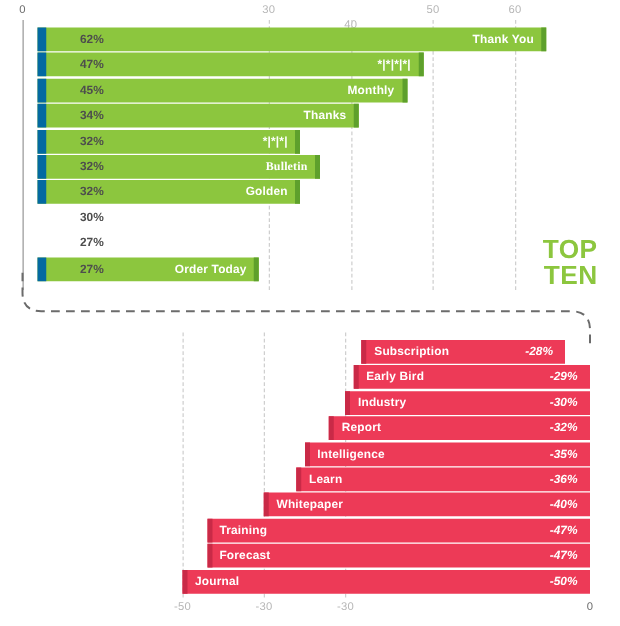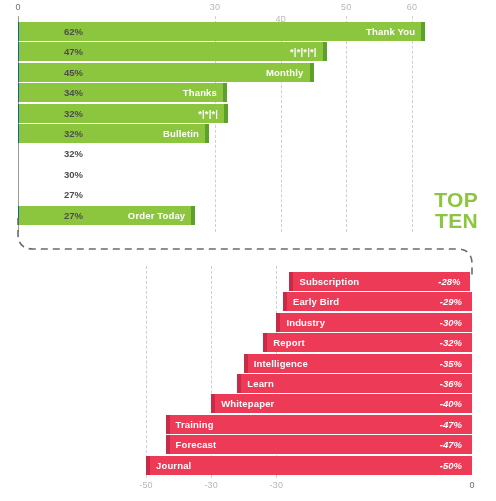--- a/index.html
+++ b/index.html
@@ -73,23 +73,24 @@
   .bar {
     position: absolute;
     top: 0;
     height: 19px;
     box-sizing: border-box;
     display: flex;
     align-items: center;
   }
   .bar-green {
     background: #8CC63E;
-    border-left: 1px solid #0369a1;
+    border-left: 7px solid #0369a1;
     border-right: 4px solid #5EA02C;
     justify-content: flex-end;
+    margin-left: 12px;
   }
   .bar-red {
     background: #ED3A57;
     border-left: 4px solid #C92A47;
     justify-content: flex-start;
   }
   .bar-label {
     font-size: 9.5px;
     font-weight: bold;
     color: #ffffff;
@@ -178,38 +179,41 @@
         </div>
         <span class="value-label value-green">47%</span>
       </div>
       <div class="bar-row" style="top: 40.8px;">
         <div class="bar bar-green" style="left: 18px; width: 295.5px; align-items: center;">
           <span class="bar-label">Monthly</span>
         </div>
         <span class="value-label value-green">45%</span>
       </div>
       <div class="bar-row" style="top: 61.2px;">
-        <div class="bar bar-green" style="left: 18px; width: 209px; align-items: center;">
+        <div class="bar bar-green" style="left: 18px; width: 257px; align-items: center;">
           <span class="bar-label">Thanks</span>
         </div>
         <span class="value-label value-green">34%</span>
       </div>
       <div class="bar-row" style="top: 81.6px;">
         <div class="bar bar-green" style="left: 18px; width: 210.133px;">
           <span class="bar-label">*|*|*|</span>
         </div>
         <span class="value-label value-green">32%</span>
       </div>
       <div class="bar-row" style="top: 102px;">
-        <div class="bar bar-green" style="left: 18px; width: 191px;">
+        <div class="bar bar-green" style="left: 18px; width: 226px; font-family: Liberation Serif, serif;">
           <span class="bar-label">Bulletin</span>
         </div>
         <span class="value-label value-green">32%</span>
       </div>
       <div class="bar-row" style="top: 122.4px;">
+        <div class="bar bar-green" style="left: 18px; width: 210.133px;">
+          <span class="bar-label">Golden</span>
+        </div>
         <span class="value-label value-green">32%</span>
       </div>
       <div class="bar-row" style="top: 142.8px;">
         <span class="value-label value-green">30%</span>
       </div>
       <div class="bar-row" style="top: 163.2px;">
         <span class="value-label value-green">27%</span>
       </div>
       <div class="bar-row" style="top: 183.6px;">
         <div class="bar bar-green" style="left: 18px; width: 177.3px;">
@@ -232,21 +236,21 @@
 <div class="chart" id="bottom-chart">
 
   <div class="gridlines" id="bottom-gridlines" style="top:14px;height:212px;">
       <div class="gridline" style="left: 146px;"></div>
       <div class="gridline" style="left: 211.2px;"></div>
       <div class="gridline" style="left: 276.4px;"></div>
     </div>
 
   <div class="bars" id="bottom-bars" style="top:20px;">
       <div class="bar-row" style="top: 0px;">
-        <div class="bar bar-red" style="left: 289.44px; width: 181px;">
+        <div class="bar bar-red" style="left: 289.44px; width: 163px;">
           <span class="bar-label">Subscription</span>
           <span class="value-label value-red">-28%</span>
         </div>
       </div>
       <div class="bar-row" style="top: 20.4px;">
         <div class="bar bar-red" style="left: 282.92px; width: 189.08px;">
           <span class="bar-label">Early Bird</span>
           <span class="value-label value-red">-29%</span>
         </div>
       </div>

